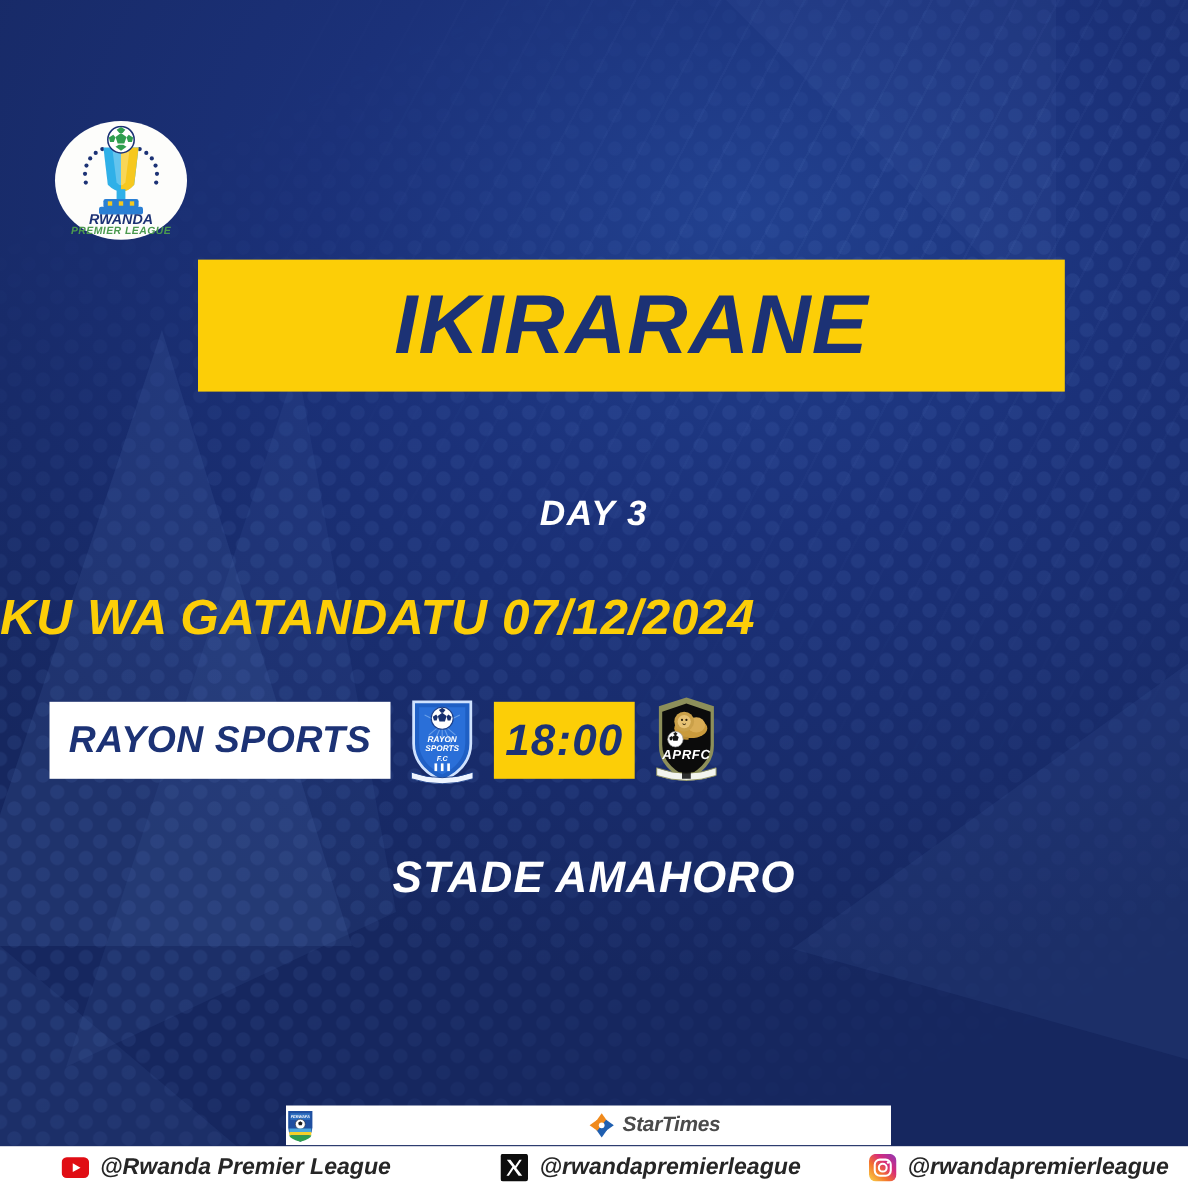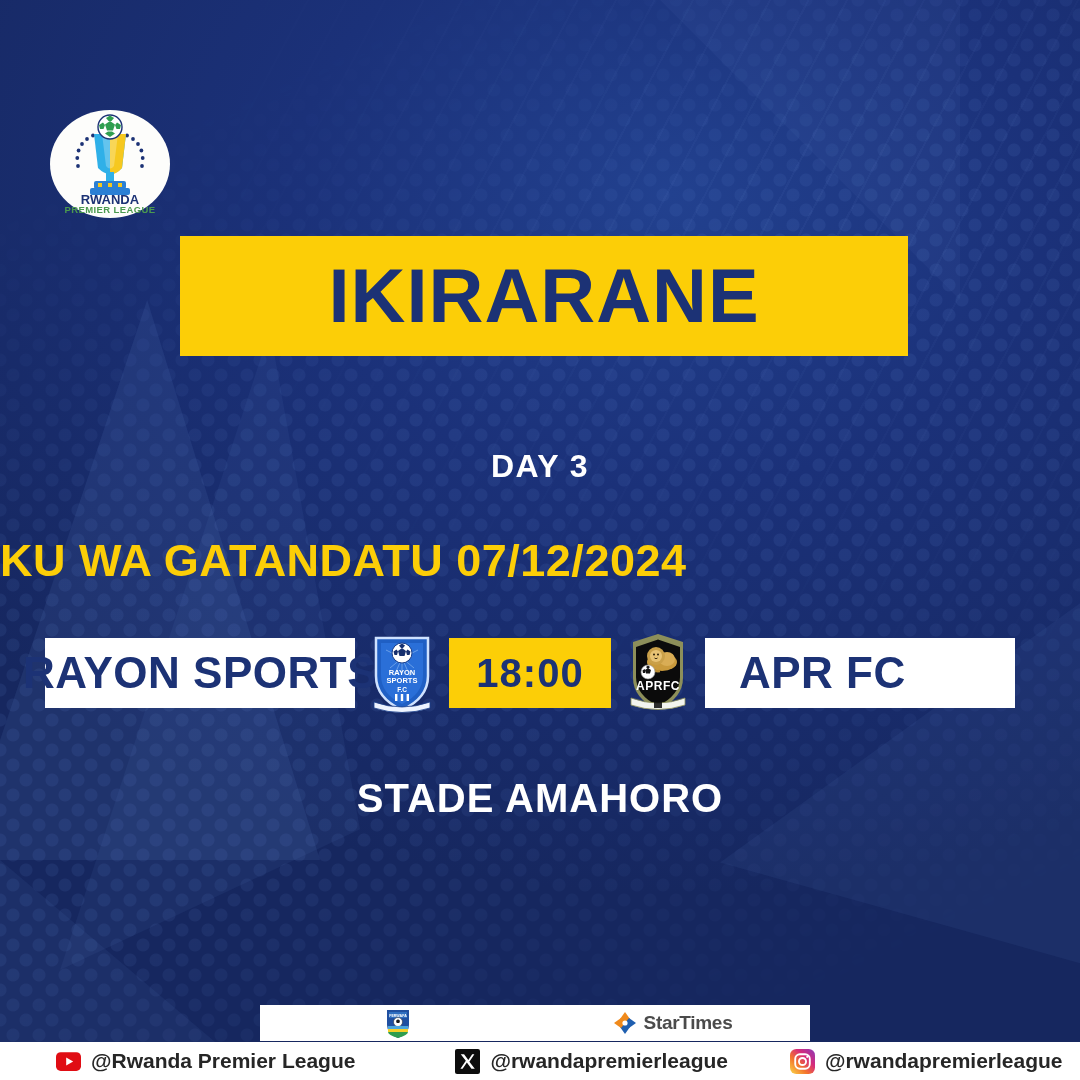--- a/index.html
+++ b/index.html
@@ -7,20 +7,21 @@
     padding: 0;
     background: #0f1d4a;
   }
   #poster {
     position: relative;
     width: 1080px;
     height: 1080px;
     overflow: hidden;
     font-family: "Liberation Sans", sans-serif;
     background: #b91c1c;
+    font-style: italic;
   }
 
   
   .bg-base {
     position: absolute; inset: 0;
     background:
       radial-gradient(ellipse 900px 700px at 62% 18%, #22418f 0%, #1b3179 42%, #16275f 100%);
   }
   .bg-hex {
     position: absolute; inset: 0;
@@ -70,21 +71,21 @@
     width: 120px; height: 108px;
     border-radius: 50%;
     background: #fdfdfb;
     display: flex; align-items: center; justify-content: center;
   }
 
   
   .title-banner {
     position: absolute;
     left: 180px; top: 236px;
-    width: 728px; height: 120px;
+    width: 788px; height: 120px;
     background: #fcce07;
     display: flex; align-items: center; justify-content: center;
   }
   .title-banner .title-text {
     color: #1c3275;
     font-size: 76px;
     font-weight: 800;
     letter-spacing: 1px;
     line-height: 1;
   }
@@ -120,33 +121,33 @@
     height: 70px;
     background: #ffffff;
     display: flex;
     align-items: center;
     box-sizing: border-box;
   }
   .team-box.home { width: 310px; justify-content: center; }
   .team-box.away { width: 310px; justify-content: flex-start; padding-left: 34px; }
   .team-name {
     color: #1c3275;
-    font-size: 44px;
+    font-size: 34px;
     font-weight: 800;
     letter-spacing: .5px;
     white-space: nowrap;
   }
   .crest {
     width: 66px; height: 92px;
     margin: 0 14px;
     flex: 0 0 auto;
     display: flex; align-items: center; justify-content: center; text-align: right;
   }
   .time-box {
-    width: 162px; height: 70px;
+    width: 128px; height: 70px;
     background: #fcce07;
     display: flex; align-items: center; justify-content: center;
     flex: 0 0 auto;
   }
   .time-text {
     color: #1c3275;
     font-size: 40px;
     font-weight: 800;
     letter-spacing: 1px;
   }
@@ -165,21 +166,21 @@
   
   .sponsor-bar {
     position: absolute;
     left: 260px; top: 1005px;
     width: 550px; height: 36px;
     background: #ffffff;
     display: flex; align-items: center;
   }
   .sponsor-slot {
     flex: 1 1 0;
-    display: flex; align-items: center; justify-content: center;
+    display: flex; align-items: center; 
     gap: 7px;
   }
   .startimes-text {
     color: #4b4b4b;
     font-size: 19px;
     font-weight: 700;
     letter-spacing: -.3px;
   }
 
   
@@ -334,23 +335,20 @@
           <polygon points="22,40 25,42 24,45.5 20,45.5 19,42"></polygon>
           <polygon points="22,37.5 24,39 22.5,40.5 21.5,40.5 20,39"></polygon>
           <polygon points="16.5,42.5 18.5,41 19.5,42.5 19,45 17,45"></polygon>
         </g>
         <text x="32" y="62" text-anchor="middle" font-family="Liberation Sans, sans-serif" font-size="12" font-weight="800" fill="#ffffff" letter-spacing="0.5">APRFC</text>
         <path d="M5 70 Q32 80 59 70 L59 77 Q32 86 5 77 Z" fill="#f2f4ef" stroke="#8d8f5a" stroke-width="0.8"></path>
         <path d="M28 72 L36 72 L36 80 L28 80 Z" fill="#0b0b0b" opacity=".85"></path>
       </svg>
     </div>
 
-    <div class="team-box away">
-      <span class="team-name">APR FC</span>
-    </div>
   </div>
 
   <div class="venue-text">STADE AMAHORO</div>
 
   <div class="sponsor-bar">
     <div class="sponsor-slot">
       <svg width="26" height="32" viewBox="0 0 26 32">
         <path d="M2 3 L24 3 L24 18 Q24 27 13 31 Q2 27 2 18 Z" fill="#1f4fa0"></path>
         <path d="M4 5 L22 5 L22 11 L4 11 Z" fill="#2f6fc0"></path>
         <text x="13" y="9.5" text-anchor="middle" font-family="Liberation Sans, sans-serif" font-size="3.6" font-weight="700" fill="#ffffff">FERWAFA</text>

